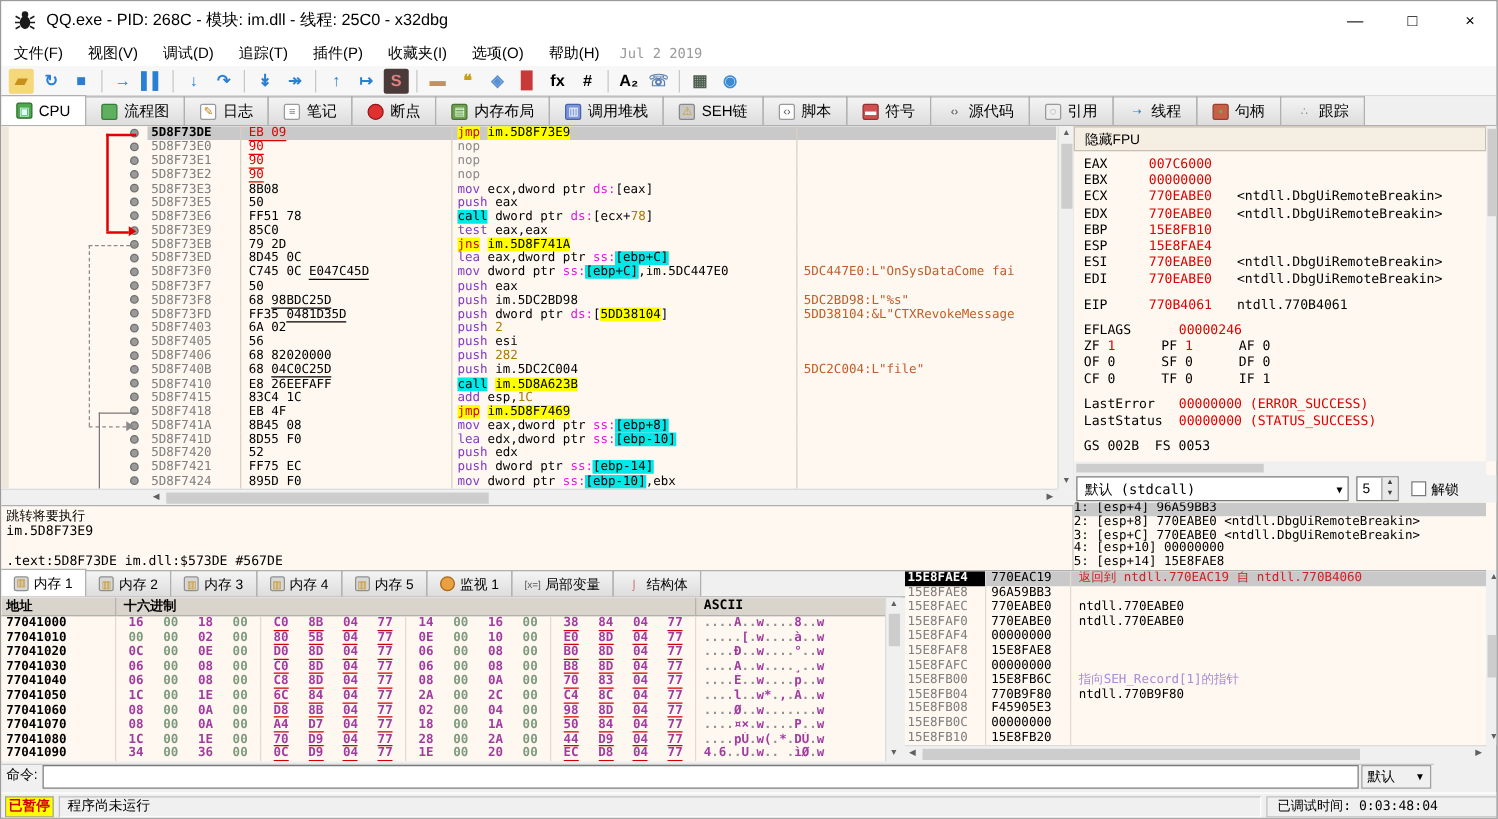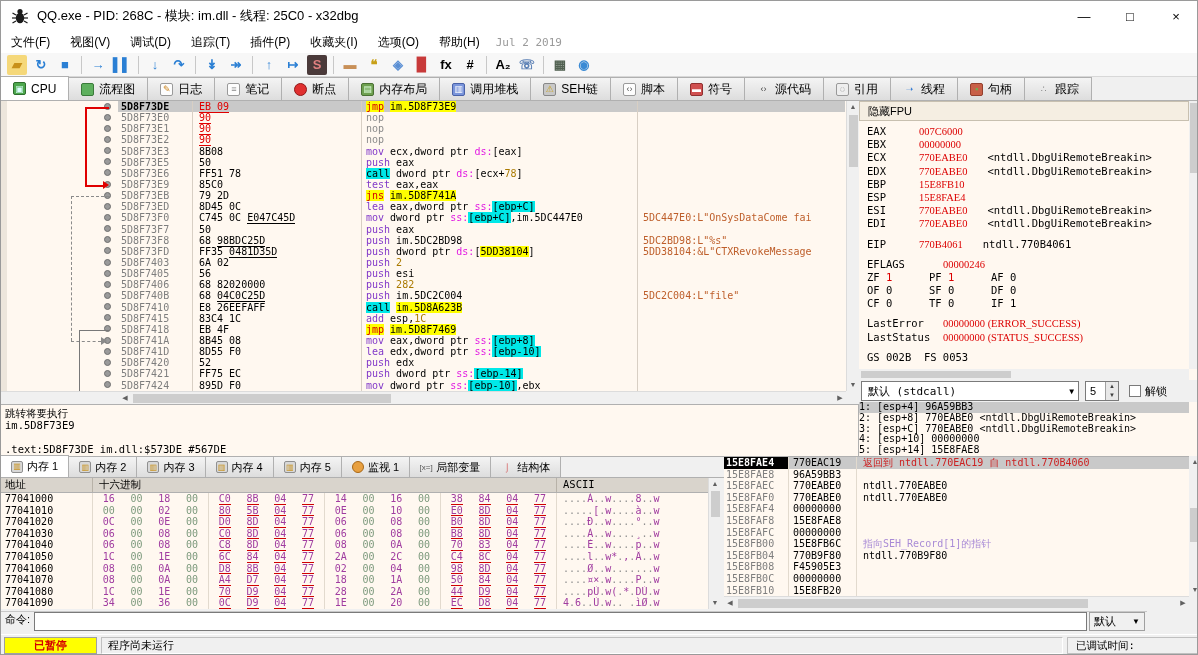--- a/index.html
+++ b/index.html
@@ -53,42 +53,42 @@
   
   .infobox { position:absolute; left:0; top:403px; width:858px; height:52px; background:#FFF8F0; border-top:1px solid #B0B0B0; border-right:1px solid #B0B0B0; font-family:"DejaVu Sans Mono", monospace; font-size:10.5px; line-height:12px; padding:2px 0 0 4px; color:#000; }
   
   .regs-panel { position:absolute; left:858px; top:100px; width:380px; height:355px; background:#FFF8F0; }
   .fpu-btn { position:absolute; left:0; top:0; width:330px; height:20px; background:#F5EEE2; border:1px solid #C8C0B0; font-size:11px; display:flex; align-items:center; padding-left:8px; color:#000; }
   .reg-body { position:absolute; left:0; top:20px; width:330px; height:248px; overflow:hidden; font-family:"DejaVu Sans Mono", monospace; font-size:10.5px; padding:4px 0 0 8px; }
   .rline { height:13.2px; line-height:13.2px; white-space:pre; color:#000; }
   .rgap { height:7px; }
   .rn { display:inline-block; width:52px; }
   .rnw { display:inline-block; width:76px; }
-  .rv { color:#DC0000;font-family:Liberation Serif, serif; }
+  .rv { color:#DC0000; }
   .rx { color:#000; padding-left:20px; }
   .fl { display:inline-block; width:62px; }
   .fv1 { color:#DC0000; } .fv0 { color:#000; }
   .regs-vsb { left:1188px; top:100px; width:10px; height:268px; }
   .regs-hsb { left:858px; top:368px; width:330px; height:11px; }
   .cc-row { position:absolute; left:858px; top:379px; width:340px; height:22px; background:#F0F0F0; display:flex; align-items:center; font-size:11px; }
   .cc-select { width:218px; height:20px; background:#FFFFFF; border:1px solid #7A7A7A; display:flex; align-items:center; justify-content:space-between; padding:0 4px 0 6px; margin-left:2px; font-family:"DejaVu Sans Mono", monospace; font-size:11px; }
   .cc-spin { width:34px; height:20px; background:#FFFFFF; border:1px solid #7A7A7A; margin-left:6px; display:flex; }
   .cc-spin .num { flex:1; text-align:left; padding-left:4px; line-height:18px; }
   .cc-spin .btns { width:13px; display:flex; flex-direction:column; font-size:6px; color:#404040; background:#E8E8E8; border-left:1px solid #A0A0A0; }
   .cc-spin .btns div { flex:1; text-align:center; line-height:9px; }
   .cc-check { width:12px; height:12px; border:1px solid #7A7A7A; background:#FFFFFF; margin:0 4px 0 10px; }
   .args-body { position:absolute; left:858px; top:401px; width:330px; height:54px; background:#FFF8F0; font-family:"DejaVu Sans Mono", monospace; font-size:10px; overflow:hidden; }
   .arg-row { height:10.8px; line-height:10.8px; white-space:pre; padding-left:0; color:#000; }
   .arg-row.sel { background:#C9C9C9; }
   
   .dump-tabs { position:absolute; left:0; top:455px; width:723px; height:22px; background:#F0F0F0; border-top:1px solid #B0B0B0; border-bottom:1px solid #B0B0B0; display:flex; align-items:flex-end; }
   .dtab { height:21px; display:flex; align-items:center; padding:0 10px; font-size:11px; border:1px solid #B0B0B0; border-bottom:none; background:linear-gradient(#F4F4F4,#DDDDDD); margin-left:-1px; }
   .dtab.active { background:#FFFFFF; height:22px; }
   .dtab .ticon { width:12px; height:12px; margin-right:4px; border-radius:2px; display:inline-flex; align-items:center; justify-content:center; font-size:8px; }
-  .dump-panel { position:absolute; left:0; top:477px; width:707px; height:131px; background:#FFF8F0; overflow:hidden; }
+  .dump-panel { position:absolute; left:0; top:477px; width:707px; height:131px; background:#FFF8F0; overflow:hidden;font-weight:bold; }
   .dump-head { height:15px; background:#D9D4CC; border-bottom:1px solid #B0B0B0; display:flex; font-size:10.5px; font-family:"DejaVu Sans Mono", monospace; color:#000; }
   .dh-addr { width:92px; padding-left:4px; border-right:1px solid #B8B2A8; }
   .dh-hex { width:464px; padding-left:6px; border-right:1px solid #B8B2A8; }
   .dh-ascii { flex:1; padding-left:6px; }
   .dump-row { display:flex; height:11.6px; line-height:11.6px; font-size:10px; font-family:"DejaVu Sans Mono", monospace; white-space:pre; }
   .du-addr { width:92px; padding-left:4px; color:#000; border-right:1px solid #E2DACE; flex:none; }
   .du-grp { width:116px; flex:none; display:flex; justify-content:space-around; border-right:1px solid #E2DACE; padding:0 2px; }
   .du-ascii { flex:1; padding-left:6px; overflow:hidden; }
   .by-z { color:#7D9A7D; } .by-v { color:#A03CA0; } .by-p { color:#A03CA0; border-bottom:1px solid #D00000; }
   .as-dim { color:#909090; } .as-ch { color:#A03CA0; }
@@ -103,21 +103,21 @@
   .st-row.sel .st-val, .st-row.sel .st-cmt { background:#C9C9C9; }
   .cmt-ret { color:#CC2222; } .cmt-seh { color:#A98BD6; }
   .stack-vsb { left:1188px; top:455px; width:10px; height:140px; }
   .stack-hsb { left:723px; top:595px; width:465px; height:13px; border-top:1px solid #DCDCDC; }
   
   .cmdrow { position:absolute; left:0; top:610px; width:1146px; height:23px; background:#F0F0F0; display:flex; align-items:flex-start; border-top:1px solid #C8C8C8; }
   .cmd-label { font-size:11px; padding:0 4px 0 4px; color:#000; }
   .cmd-input { flex:1; height:19px; background:#FFFFFF; border:1px solid #7A7A7A; }
   .cmd-profile { width:56px; height:19px; margin:0 2px 0 2px; background:#F0F0F0; border:1px solid #A0A0A0; font-size:11px; display:flex; align-items:center; justify-content:space-between; padding:0 4px; }
   .statusbar { position:absolute; left:0; top:633px; width:1198px; height:22px; background:#F0F0F0; border-top:1px solid #FFFFFF; display:flex; align-items:center; font-size:11px; }
-  .st-state { background:#FFFF00; color:#D40000; font-weight:bold; border:1px solid #A0A0A0; height:17px; line-height:15px; padding:0 29px; margin-left:3px; }
+  .st-state { background:#FFFF00; color:#D40000; font-weight:bold; border:1px solid #A0A0A0; height:17px; line-height:15px; padding:0 2px; margin-left:3px; }
   .st-msg { border:1px solid #C0C0C0; border-right-color:#FFF; border-bottom-color:#FFF; height:17px; line-height:15px; padding:0 6px; margin-left:4px; width:962px; color:#000; }
   .st-time { border:1px solid #C0C0C0; height:17px; line-height:15px; padding:0 8px; margin-left:4px; flex:1; color:#000; font-family:"DejaVu Sans Mono", monospace; font-size:10.5px; }
 </style>
 </head>
 <body>
 
 <div class="app">
 
   <div class="titlebar">
     <svg class="app-icon" viewBox="0 0 18 18">

